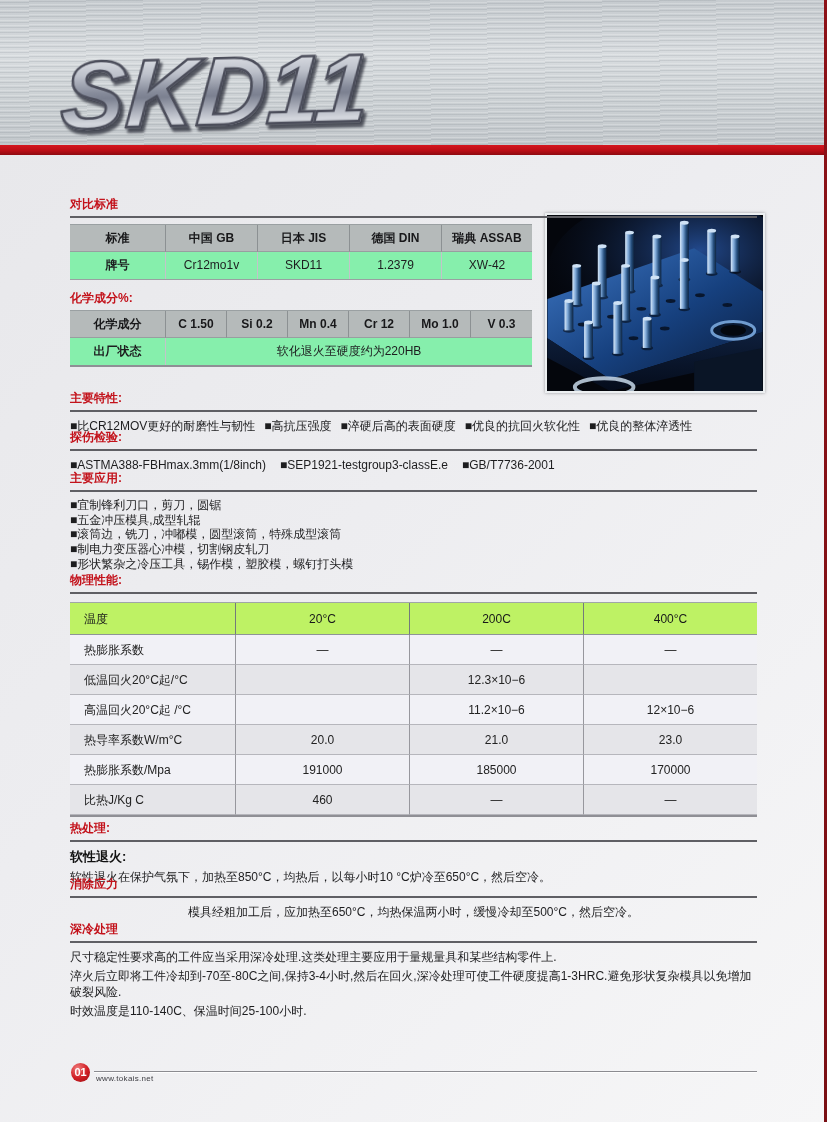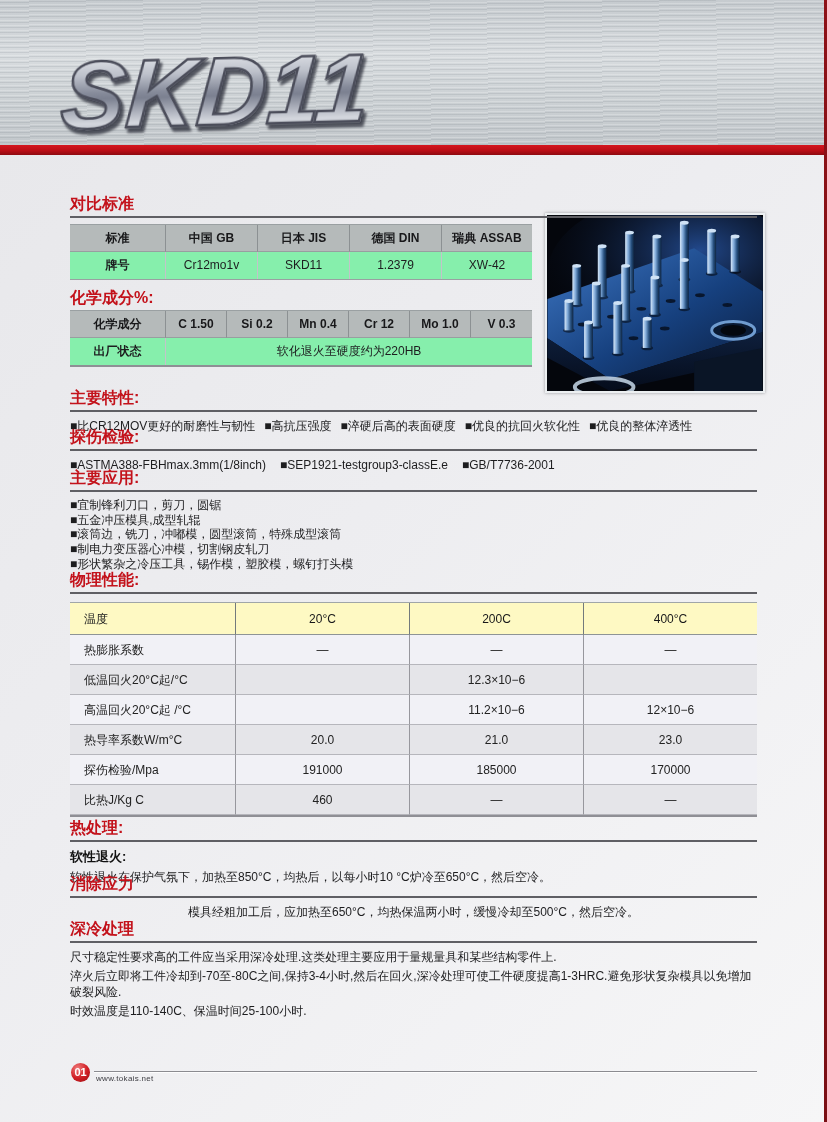--- a/index.html
+++ b/index.html
@@ -38,21 +38,21 @@
   }
   @supports (-webkit-background-clip:text) {
     .logo {
       background:linear-gradient(180deg,#f0f2f5 0%,#bcc0ca 30%,#868b9a 48%,#7b8090 54%,#d4d7de 80%,#9296a3 100%);
       -webkit-background-clip:text; background-clip:text; color:transparent;
     }
   }
   
   .sec { position:absolute; left:70px; width:687px; }
   .sec-title {
-    color:#c3121b; font-weight:bold; font-size:16px; line-height:16px;
+    color:#c3121b; font-weight:bold; font-size:12px; line-height:16px;
   }
   .rule { border-bottom:2px solid #5f5f64; padding-bottom:4px; margin-bottom:6px; }
   .body-text { font-size:12px; color:#1d1d1f; line-height:16px; }
   .bold-black { font-weight:bold; font-size:13px; color:#111; }
   
   .tbl { width:462px; border-top:1px solid #9aa0a2; border-bottom:1px solid #9aa0a2; margin-top:4px; }
   .trow { display:grid; }
   .t1cols { grid-template-columns:95px 92px 92px 92px 91px; }
   .t2cols { grid-template-columns:95px 61px 61px 61px 61px 61px 62px; }
   .t2span { grid-template-columns:95px 367px; }
@@ -68,21 +68,21 @@
   .tbl2-bottom { border-bottom:2px solid #8f8f95; }
   .lbl { font-weight:bold; }
   
   .inline-items { display:flex; gap:9px; white-space:nowrap; }
   .list-items div { line-height:14.7px; }
   
   .ptable { width:687px; border-top:1px solid #a0a6a8; border-bottom:2px solid #8f8f95; margin-top:8px; }
   .prow { display:grid; grid-template-columns:165px 174px 174px 174px; }
   .pc { height:30px; line-height:30px; font-size:12px; text-align:center; white-space:nowrap; }
   .prow .pc + .pc { border-left:1px solid #97979d; }
-  .prow.phead .pc { background:#fef9c3; height:32px; line-height:32px; border-bottom:1px solid #8e9496; color:#18181a; }
+  .prow.phead .pc { background:#bef264; height:32px; line-height:32px; border-bottom:1px solid #8e9496; color:#18181a; }
   .prow.phead .pc + .pc { border-left:1px solid #737a7c; }
   .prow .pc.plabel { text-align:left; padding-left:14px; }
   .prow:nth-child(even):not(.phead) .pc { background:#f1f1f6; border-bottom:1px solid #b6b6bc; }
   .prow:nth-child(odd):not(.phead) .pc { background:#e5e5e9; border-bottom:1px solid #b6b6bc; }
   .prow:last-child .pc { border-bottom:0; }
   
   .photo {
     position:absolute; left:545px; top:213px; width:220px; height:180px;
     border:2px solid #eceff1; box-shadow:0 0 3px rgba(90,90,95,.55); background:#04060c;
   }
@@ -321,21 +321,21 @@
       <div class="pc">11.2×10−6</div>
       <div class="pc">12×10−6</div>
     </div>
     <div class="prow">
       <div class="pc plabel">热导率系数W/m°C</div>
       <div class="pc">20.0</div>
       <div class="pc">21.0</div>
       <div class="pc">23.0</div>
     </div>
     <div class="prow">
-      <div class="pc plabel">探伤检验/Mpa</div>
+      <div class="pc plabel">热膨胀系数/Mpa</div>
       <div class="pc">191000</div>
       <div class="pc">185000</div>
       <div class="pc">170000</div>
     </div>
     <div class="prow">
       <div class="pc plabel">比热J/Kg C</div>
       <div class="pc">460</div>
       <div class="pc">—</div>
       <div class="pc">—</div>
     </div>

